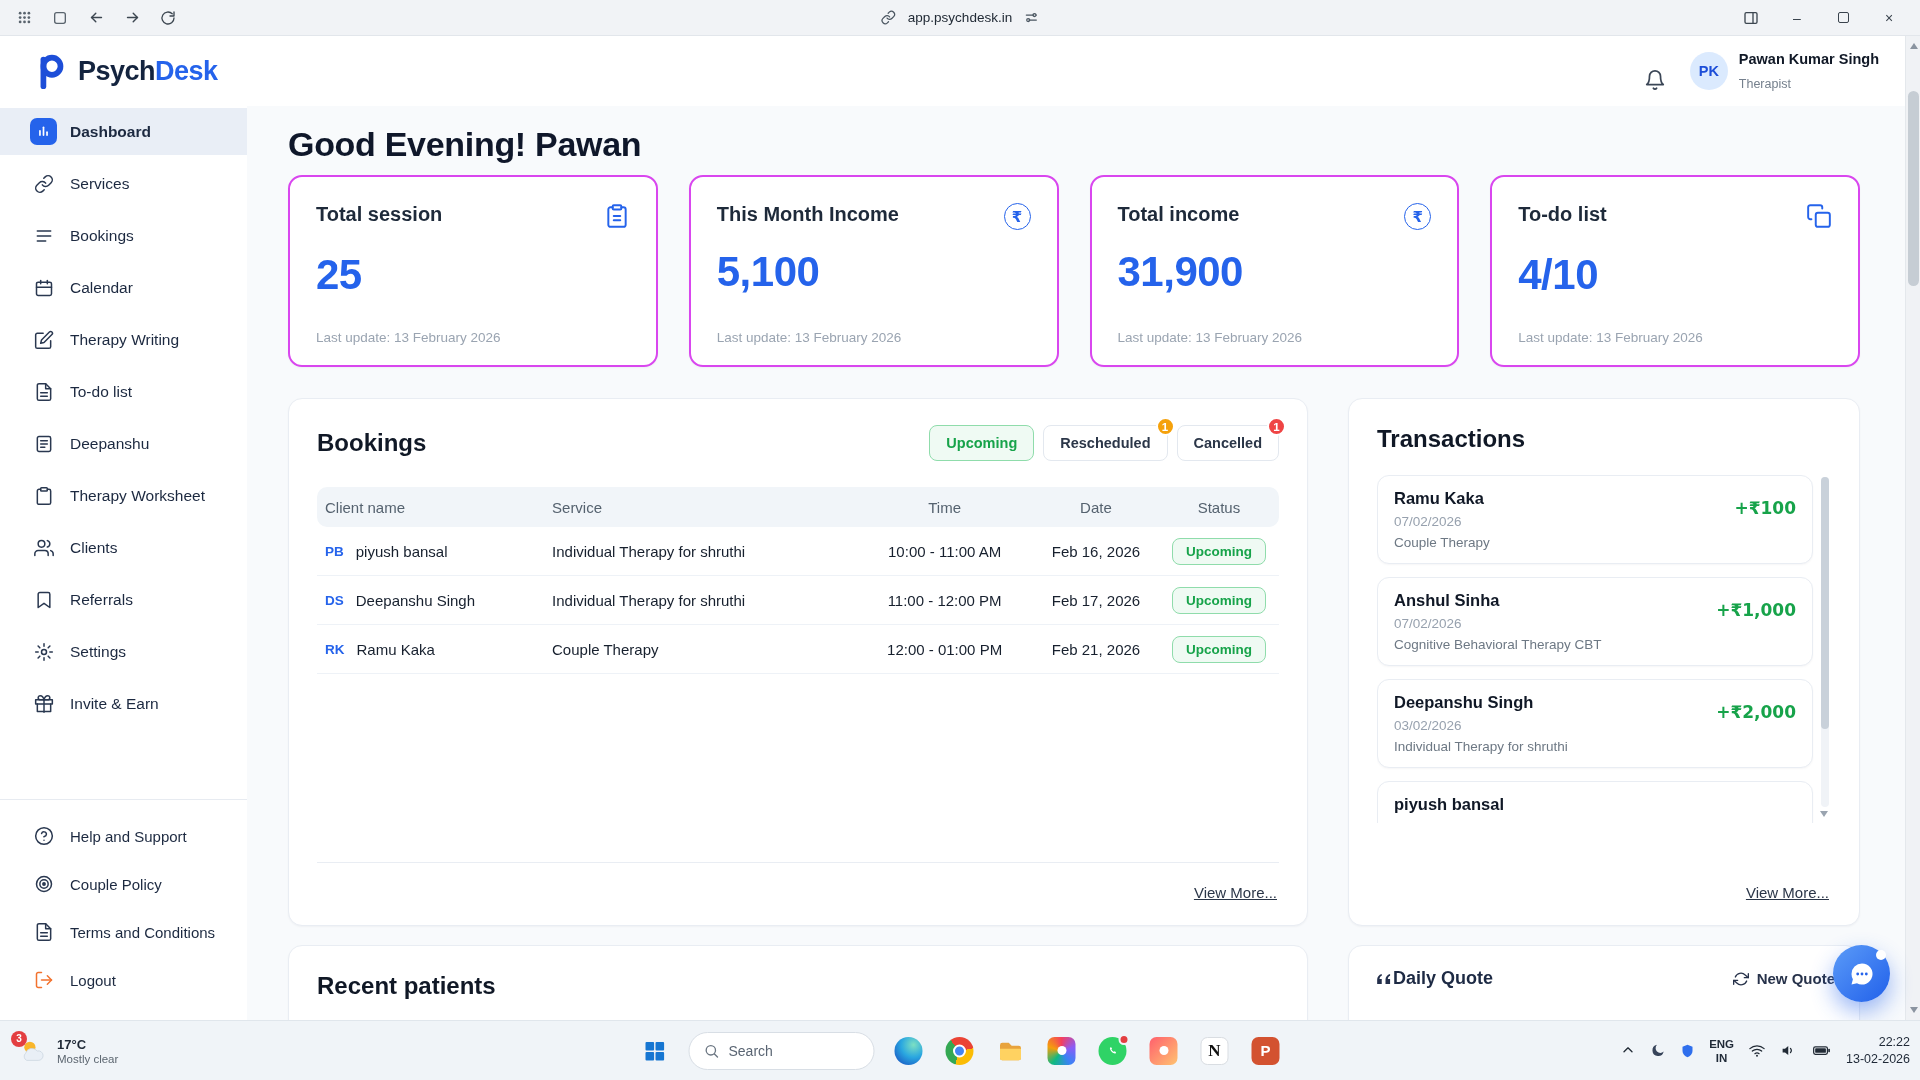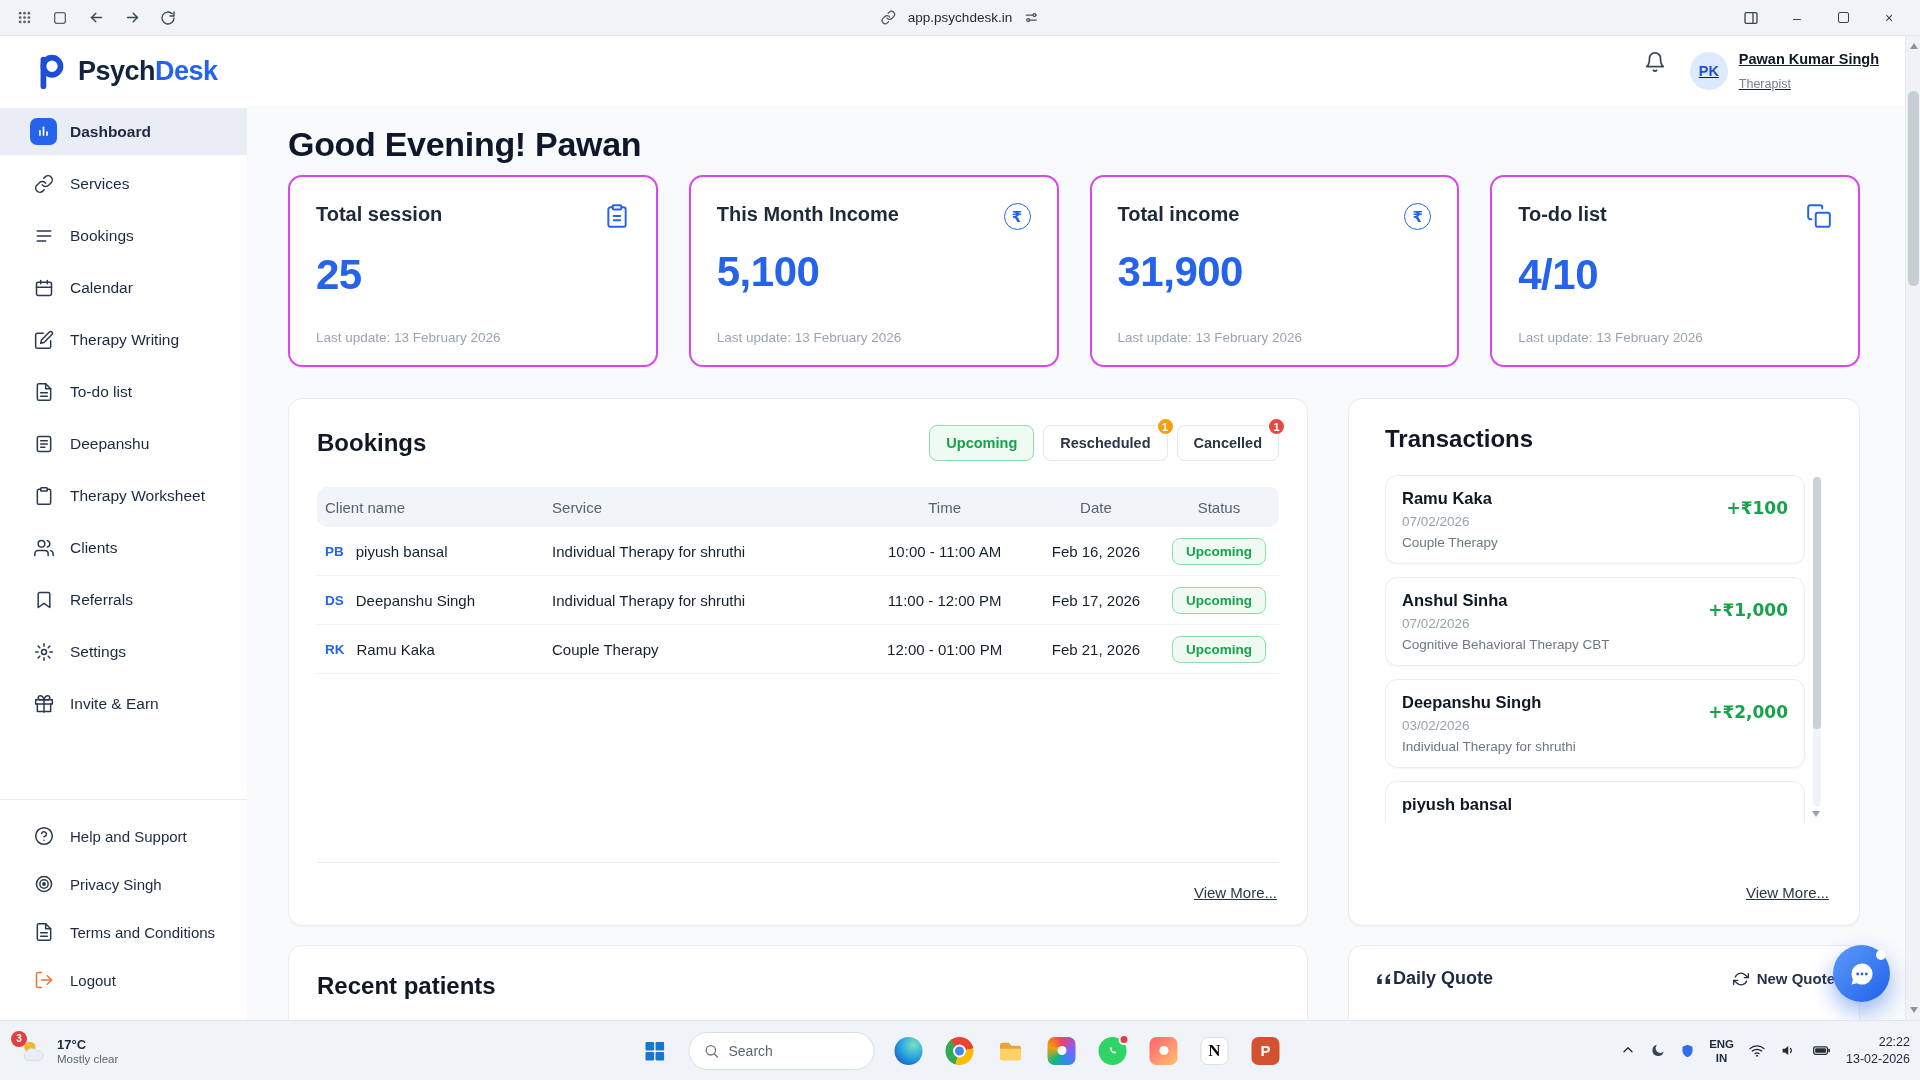--- a/index.html
+++ b/index.html
@@ -13,21 +13,21 @@
   .chrome-center { position:absolute; left:50%; transform:translateX(-50%); display:flex; align-items:center; gap:12px; font-size:13.5px; color:#222b36; }
   .chrome-right { margin-left:auto; display:flex; align-items:center; height:36px; }
   .win-btn { width:46px; height:36px; display:flex; align-items:center; justify-content:center; font-size:14px; color:#3a434d; cursor:pointer; }
   .max-box { width:11px; height:11px; border:1.3px solid #3a434d; border-radius:2px; }
 
   
   .app-header { position:absolute; top:36px; left:0; width:1905px; height:70px; background:#fff; display:flex; align-items:center; justify-content:space-between; padding:0 26px 0 34px; z-index:5; }
   .brand { display:flex; align-items:center; gap:10px; cursor:pointer; }
   .brand-text { font-size:27px; font-weight:800; letter-spacing:-0.5px; color:#14243f; }
   .brand-text .accent { color:#2563eb; }
-  .header-right { display:flex; align-items:flex-start; gap:24px;text-decoration:underline; }
+  .header-right { display:flex; align-items:flex-end; gap:24px; }
   .bell-wrap { display:flex; align-items:center; cursor:pointer; color:#3b4656; }
   .profile { display:flex; align-items:center; gap:11px; cursor:pointer; }
   .avatar { width:38px; height:38px; border-radius:50%; background:#dbeafe; color:#1d4ed8; font-weight:700; font-size:14.5px; display:flex; align-items:center; justify-content:center; }
   .profile-name { font-size:14.5px; font-weight:700; color:#101826; }
   .profile-role { font-size:12.5px; color:#75808d; margin-top:10px; }
 
   
   .sidebar { position:absolute; top:106px; left:0; width:247px; bottom:60px; background:#fff; padding-top:2px; z-index:4; }
   .side-item { display:flex; align-items:center; gap:13px; height:47px; margin-bottom:5px; padding-left:30px; font-size:15.5px; font-weight:500; color:#1c2940; cursor:pointer; }
   .side-item.active { background:#e9eef6; font-weight:600; }
@@ -67,21 +67,21 @@
   .thead, .trow { display:grid; grid-template-columns:24% 33% 17% 15% 11%; align-items:center; padding:0 8px; }
   .thead { background:#f1f5f9; border-radius:10px; height:40px; font-size:15px; color:#55626f; }
   .trow { height:49px; border-bottom:1px solid #eef2f7; font-size:15px; color:#17202e; }
   .col-center { text-align:center; }
   .client-cell { display:flex; align-items:center; gap:12px; }
   .client-initials { color:#2563eb; font-weight:700; font-size:13.5px; }
   .status-pill { display:inline-block; padding:5px 13px; border:1px solid #8fdcab; background:#effaf3; color:#17a34a; border-radius:8px; font-size:13.5px; font-weight:600; }
   .bookings-divider { position:absolute; left:28px; right:28px; bottom:62px; border-top:1px solid #e9edf3; }
   .view-more { position:absolute; right:30px; bottom:24px; font-size:15px; color:#2b3648; font-weight:500; cursor:pointer;text-decoration:underline; }
 
-  .tx-panel { height:528px; padding:26px 36px; }
+  .tx-panel { height:528px; padding:26px 28px; }
   .tx-list { margin-top:22px; height:348px; overflow:hidden; position:relative; padding-right:18px; }
   .tx-item { border:1px solid #e9edf3; border-radius:12px; padding:13px 16px; margin-bottom:13px; position:relative; background:#fff; box-shadow:0 1px 2px rgba(16,24,40,.04); min-height:60px; }
   .tx-name { font-size:16.5px; font-weight:700; color:#101826; }
   .tx-date { font-size:13.5px; color:#97a1ae; margin-top:6px; }
   .tx-service { font-size:13.5px; color:#6d7884; margin-top:6px; }
   .tx-amount { position:absolute; right:16px; top:22px; font-size:17px; font-weight:700; color:#17a34a; font-family:"DejaVu Sans","Liberation Sans",sans-serif; }
   .tx-scrollbar { position:absolute; right:2px; top:2px; width:8px; height:330px; background:#f0f3f7; border-radius:4px; }
   .tx-thumb { position:absolute; top:0; left:0; width:8px; height:252px; background:#c9d1da; border-radius:4px; cursor:pointer; }
   .tx-scroll-down { position:absolute; right:3px; top:336px; width:0; height:0; border-left:4px solid transparent; border-right:4px solid transparent; border-top:6px solid #9aa4b0; }
 
@@ -370,21 +370,21 @@
     <span>Help and Support</span>
   </div>
   <div class="side-item footer">
     <span class="icon-slot">
         <svg class="ic" viewBox="0 0 24 24" fill="none" stroke="currentColor" stroke-width="1.8">
           <circle cx="12" cy="12" r="9"></circle>
           <circle cx="12" cy="12" r="5"></circle>
           <circle cx="12" cy="12" r="1.4" fill="currentColor"></circle>
         </svg>
       </span>
-    <span>Privacy Singh</span>
+    <span>Couple Policy</span>
   </div>
   <div class="side-item footer">
     <span class="icon-slot">
         <svg class="ic" viewBox="0 0 24 24" fill="none" stroke="currentColor" stroke-width="1.8" stroke-linecap="round" stroke-linejoin="round">
           <path d="M14 2H6a2 2 0 00-2 2v16a2 2 0 002 2h12a2 2 0 002-2V8l-6-6z"></path>
           <path d="M14 2v6h6"></path>
           <path d="M16 13H8"></path>
           <path d="M16 17H8"></path>
         </svg>
       </span>

